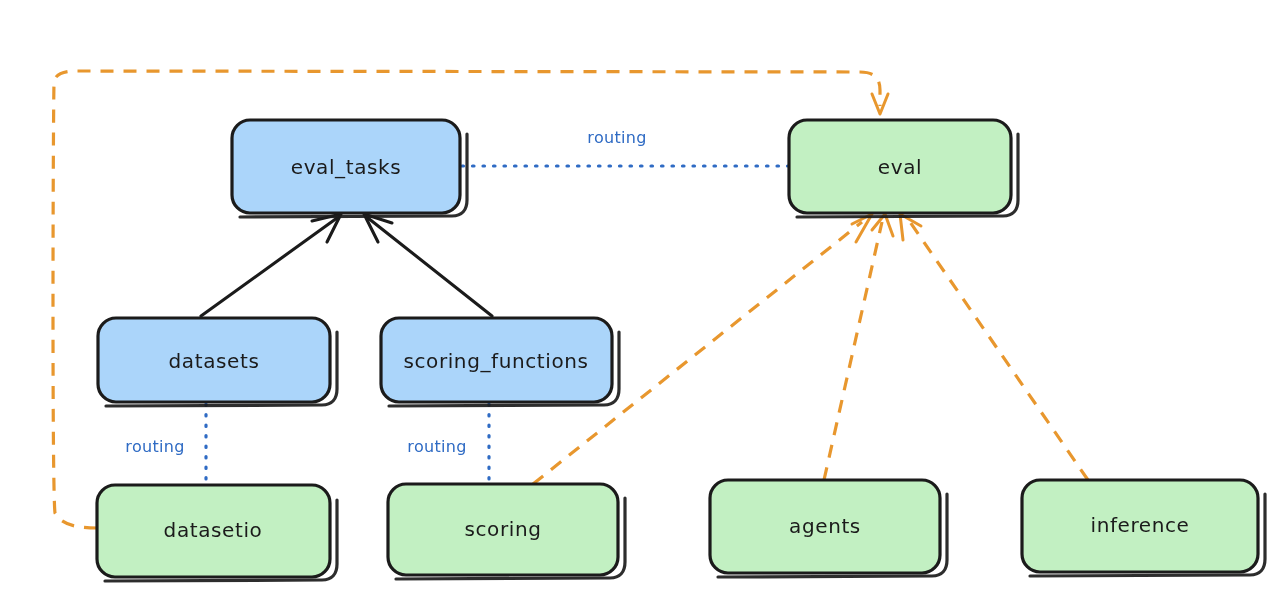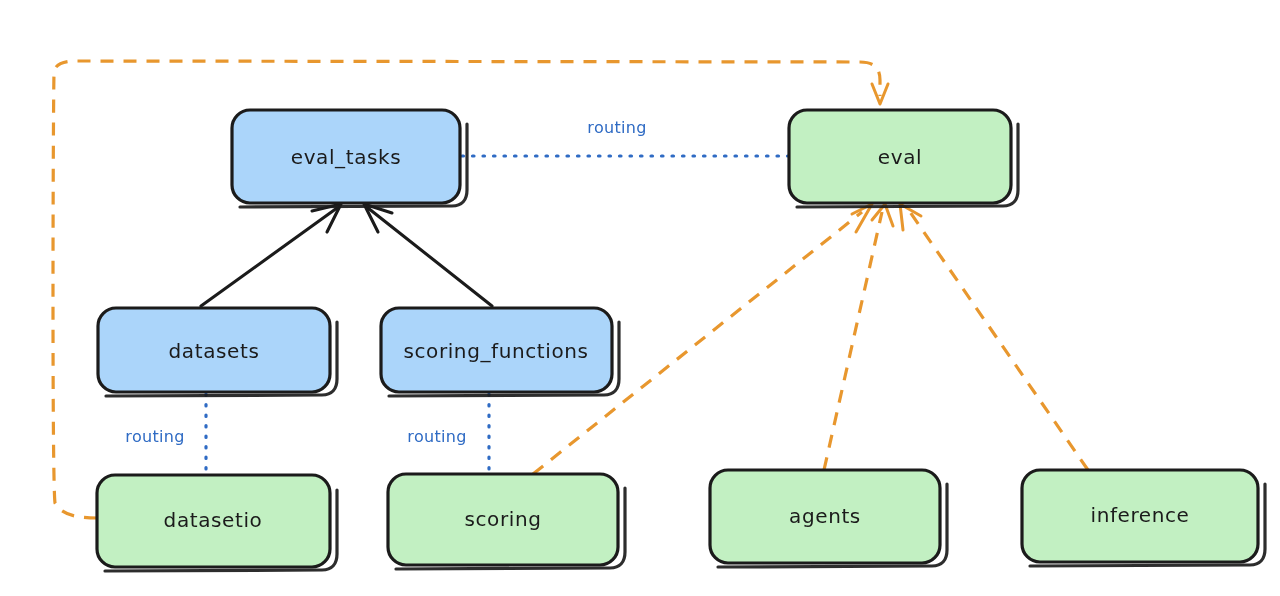--- a/index.html
+++ b/index.html
@@ -12,20 +12,21 @@
     width: 1280px;
     height: 596px;
     overflow: hidden;
     font-family: "DejaVu Sans", sans-serif;
   }
   #diagram-root {
     position: relative;
     width: 1280px;
     height: 468px;
     background: #ffffff;
+    margin-top: 10px;
   }
   svg#diagram-canvas {
     position: absolute;
     top: 0;
     left: 0;
     width: 1280px;
     height: 596px;
     display: block;
   }
   .node-rect {

